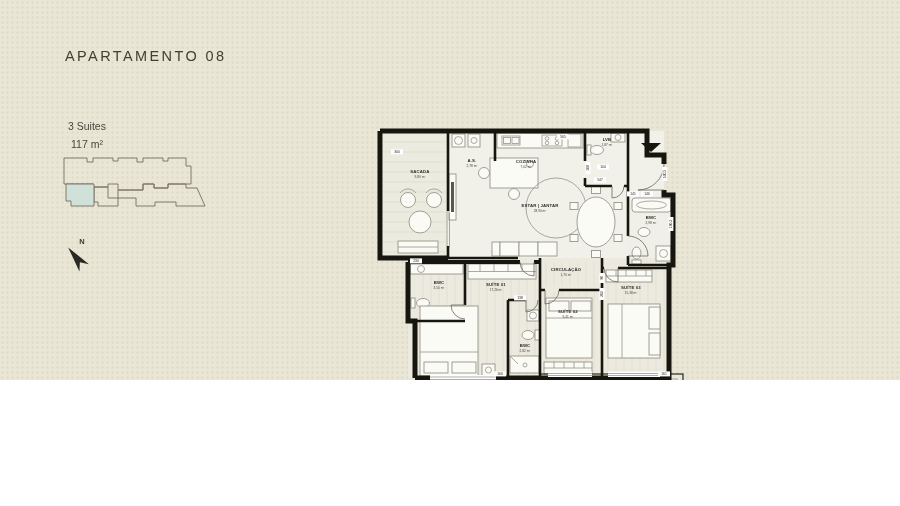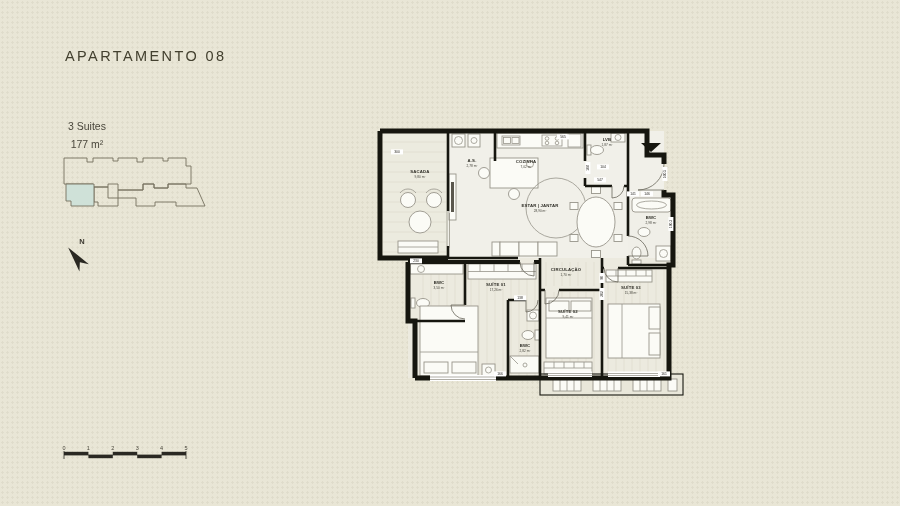--- a/index.html
+++ b/index.html
@@ -1,17 +1,17 @@
 <!DOCTYPE html>
 <html><head>
 <meta charset="utf-8">
 <style>
   html,body{margin:0;padding:0;}
   .page{
-    width:900px;height:506px;position:relative;overflow:hidden;
+    width:900px;height:380px;position:relative;overflow:hidden;
     background-color:#e9e6d6;
     background-image:radial-gradient(rgba(110,105,80,0.08) 1px, transparent 1.3px);
     background-size:5px 5px;
     font-family:"Liberation Sans",sans-serif;
   }
   .title{
     position:absolute;left:65px;top:48px;
     font-size:14.5px;letter-spacing:2.4px;color:#43402f;font-weight:500;
   }
   .specs{position:absolute;left:68px;top:117px;color:#4a473c;font-size:10.5px;line-height:1.75;text-align:center;}
@@ -39,21 +39,21 @@
 </style>
 </head>
 <body>
 
 <div class="page">
 
   <div class="title">APARTAMENTO 08</div>
 
   <div class="specs">
     <div>3 Suites</div>
-    <div>177 m²</div>
+    <div>117 m²</div>
   </div>
 
   <svg class="keyplan" width="156" height="64" viewBox="0 0 156 64">
     <g fill="none" stroke="#75715f" stroke-width="0.9">
       <path d="M6,4 H29 V8 H35 V4 H55 V7 H60 V4 H79 V8 H85 V4 H105 V7 H110 V4 H128 V12 H133 V30 H110 V34 H96 V30 H85 V36 H60 V30 H50 V33 H35 V30 H6 Z"></path>
       <path d="M60,36 H85 V30 H96 V34 H110 V30 H128 V34 H139 L147,52 H118 V48 H97 V52 H78 V44 H60 Z"></path>
       <path d="M50,33 V44 H60 V52 H40 V48 H36 V33 Z"></path>
     </g>
     <path d="M8,30 H36 V52 H13 V47 H8 Z" fill="#cfe1d8" stroke="#75715f" stroke-width="0.9"></path>
   </svg>

